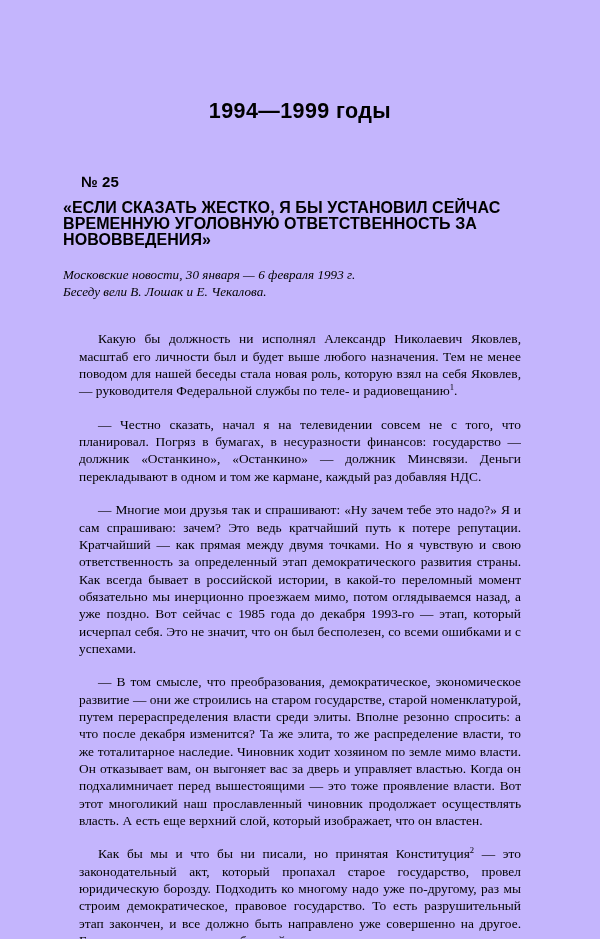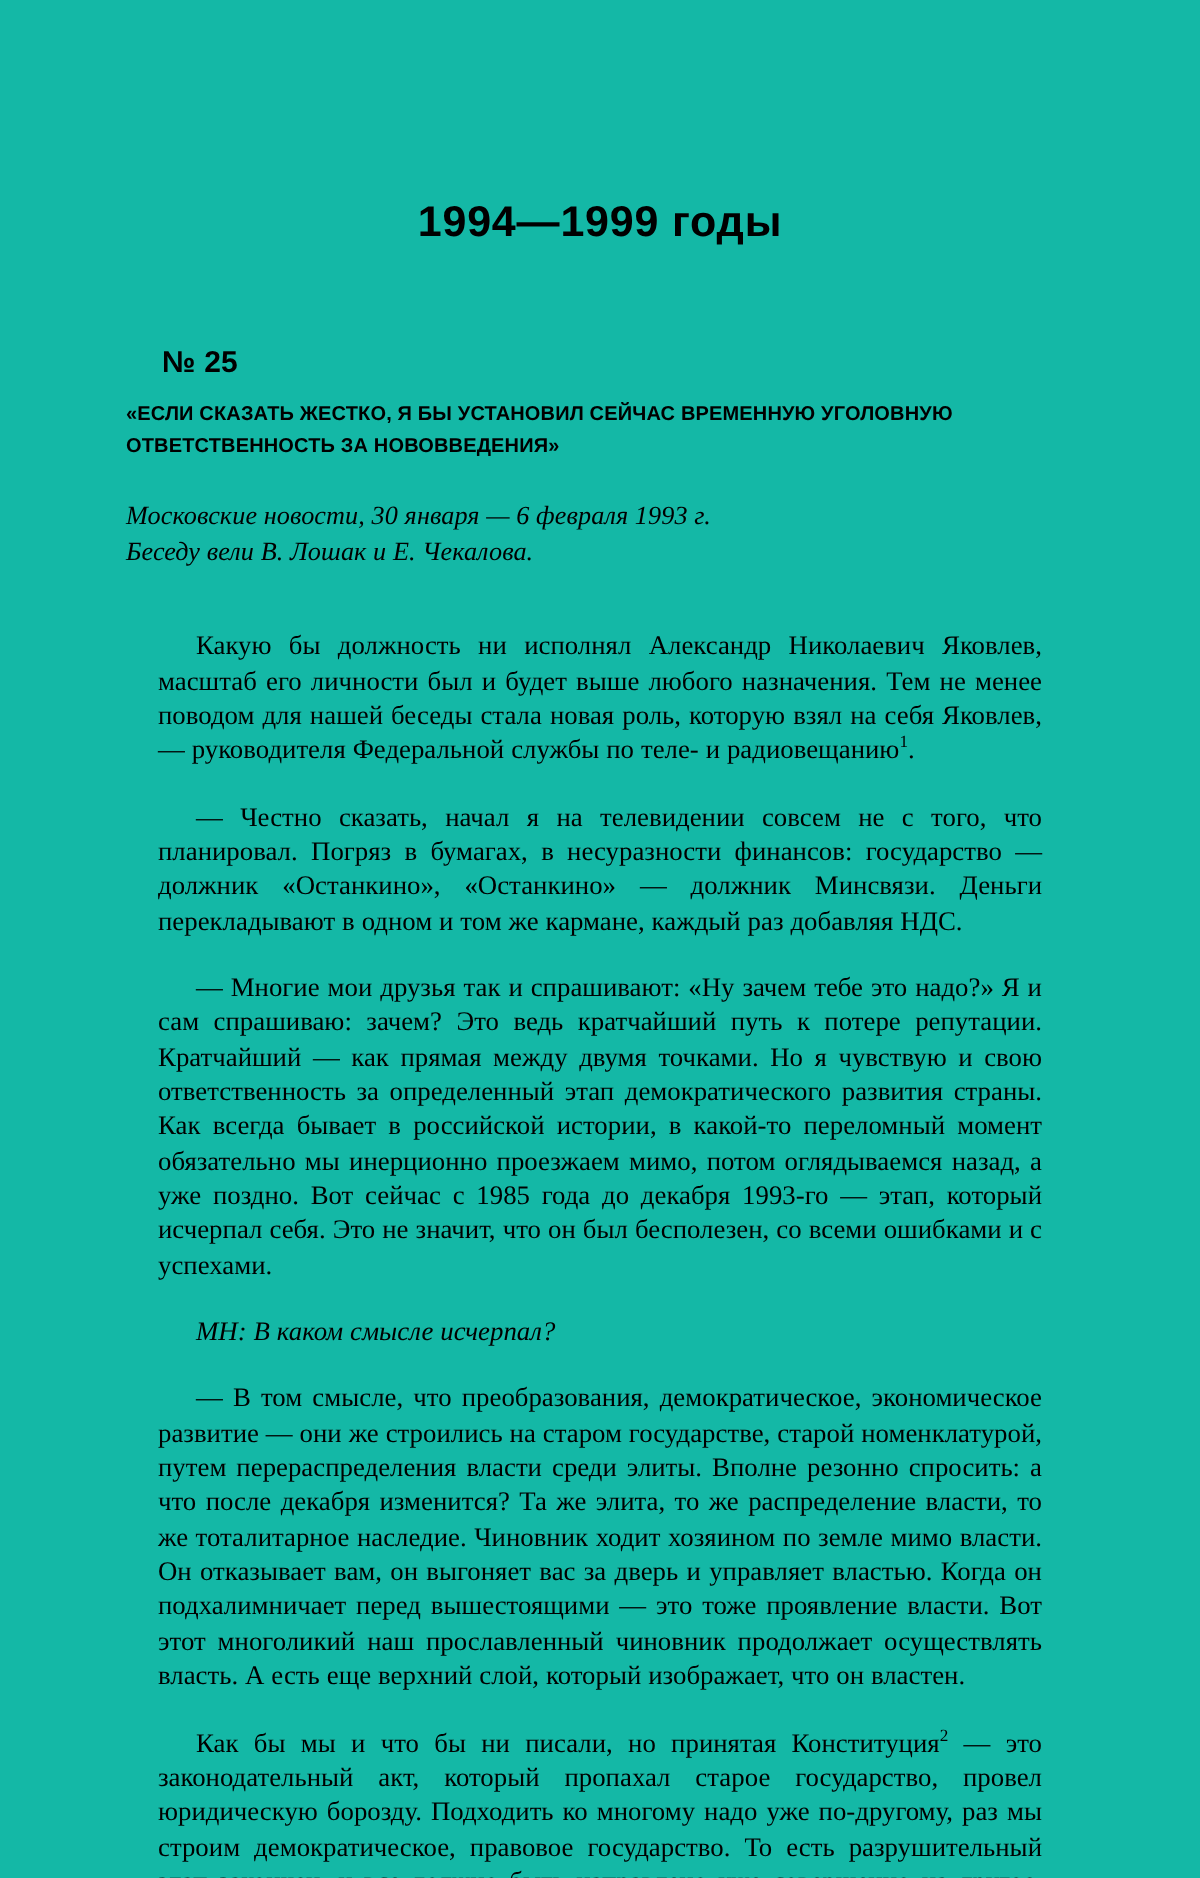--- a/index.html
+++ b/index.html
@@ -11,21 +11,21 @@
     width: 600px;
     height: 939px;
     overflow: hidden;
     font-family: "Liberation Serif", "DejaVu Serif", serif;
     color: #000000;
   }
   .page {
     position: relative;
     width: 600px;
     height: 939px;
-    background: #14b8a6;
+    background: #c4b5fd;
     box-sizing: border-box;
   }
   .content {
     position: absolute;
     left: 63px;
     top: 0;
     width: 474px;
   }
   .page-title {
     font-family: "Liberation Sans", "DejaVu Sans", sans-serif;
@@ -42,21 +42,21 @@
     font-weight: bold;
     font-size: 15px;
     margin: 0;
     padding-top: 49px;
     padding-left: 18px;
     letter-spacing: 0.1px;
   }
   .doc-heading {
     font-family: "Liberation Sans", "DejaVu Sans", sans-serif;
     font-weight: bold;
-    font-size: 10px;
+    font-size: 16px;
     line-height: 16.2px;
     margin: 0;
     padding-top: 10px;
     letter-spacing: 0.08px;
     text-transform: uppercase;
     width: 452px;
   }
   .source {
     font-family: "Liberation Serif", "DejaVu Serif", serif;
     font-style: italic;
@@ -109,21 +109,20 @@
 
     <div class="body-block">
 
       <p class="para"><span>Какую бы должность ни исполнял Александр Николаевич Яковлев, масштаб его личности был и будет выше любого назначения. Тем не менее поводом для нашей беседы стала новая роль, которую взял на себя Яковлев, — руководителя Федеральной службы по теле- и радиовещанию</span><sup>1</sup><span>.</span></p>
 
       <p class="para">— Честно сказать, начал я на телевидении совсем не с того, что планировал. Погряз в бумагах, в несуразности финансов: государство — должник «Останкино», «Останкино» — должник Минсвязи. Деньги перекладывают в одном и том же кармане, каждый раз добавляя НДС.</p>
 
 
       <p class="para">— Многие мои друзья так и спрашивают: «Ну зачем тебе это надо?» Я и сам спрашиваю: зачем? Это ведь кратчайший путь к потере репутации. Кратчайший — как прямая между двумя точками. Но я чувствую и свою ответственность за определенный этап демократического развития страны. Как всегда бывает в российской истории, в какой-то переломный момент обязательно мы инерционно проезжаем мимо, потом оглядываемся назад, а уже поздно. Вот сейчас с 1985 года до декабря 1993-го — этап, который исчерпал себя. Это не значит, что он был бесполезен, со всеми ошибками и с успехами.</p>
 
-      <p class="para q">МН: В каком смысле исчерпал?</p>
 
       <p class="para">— В том смысле, что преобразования, демократическое, экономическое развитие — они же строились на старом государстве, старой номенклатурой, путем перераспределения власти среди элиты. Вполне резонно спросить: а что после декабря изменится? Та же элита, то же распределение власти, то же тоталитарное наследие. Чиновник ходит хозяином по земле мимо власти. Он отказывает вам, он выгоняет вас за дверь и управляет властью. Когда он подхалимничает перед вышестоящими — это тоже проявление власти. Вот этот многоликий наш прославленный чиновник продолжает осуществлять власть. А есть еще верхний слой, который изображает, что он властен.</p>
 
       <p class="para"><span>Как бы мы и что бы ни писали, но принятая Конституция</span><sup>2</sup><span> — это законодательный акт, который пропахал старое государство, провел юридическую борозду. Подходить ко многому надо уже по-другому, раз мы строим демократическое, правовое государство. То есть разрушительный этап закончен, и все должно быть направлено уже совершенно на другое. Если сказать жестко, я бы сейчас установил временную уголовную ответственность за нововведения. Кто выдвинул большую новую идею — под суд. Давайте каждый делать пусть маленькое, но дело. Дело. А Россия страдает — то мы такое строим, то эдакое, то еще что-либо. Но все проваливаем! Капитализм, социализм, коммунизм — все проваливаем. Я все-таки думаю: когда</span></p>
 
     </div>
   </div>
 </div>
 
 </body></html>

